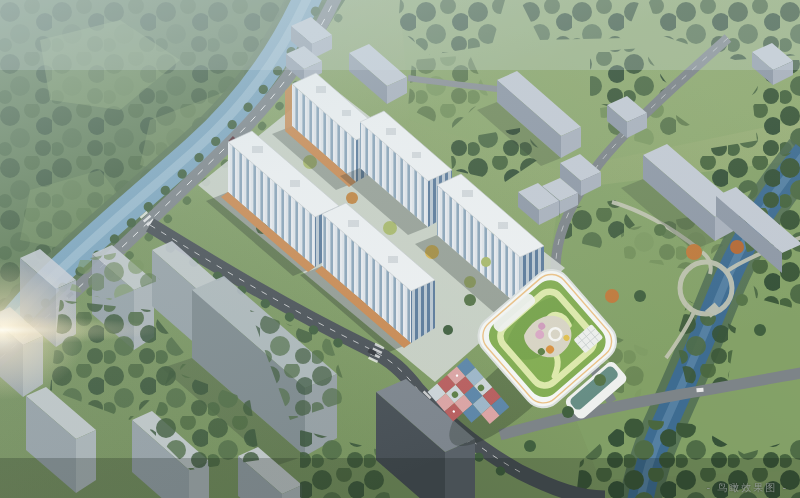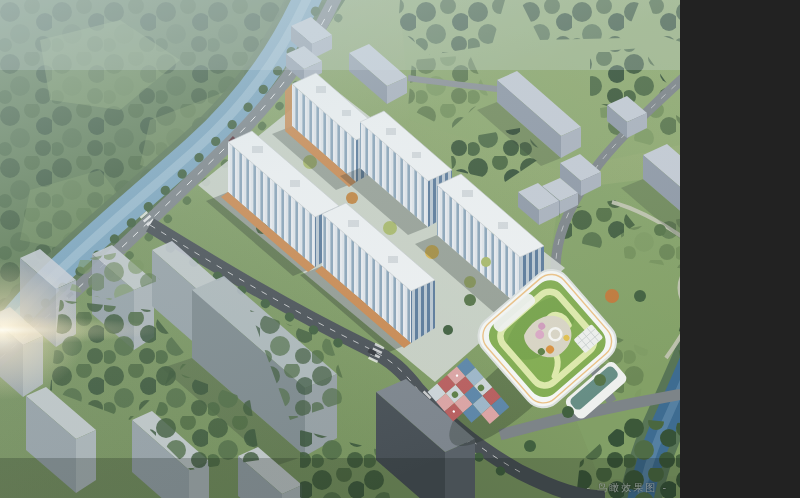--- a/index.html
+++ b/index.html
@@ -1,17 +1,17 @@
 <!DOCTYPE html>
 <html style="--land1: #7d9663; --land2: #93ab70; --forest: #5c7950; --river: #7aa3bc; --river2: #3e6c91; --road: #7d8488; --road2: #4a5156; --path: #c3c5b4; --roofW: #edf0f1; --facL: #dfe4e9; --facD: #bcc8d2; --winB: #5b82a4; --podium: #c98a52; --massT: #c3cad3; --massF: #8f99a6; --massE: #a9b1bc; --darkT: #7d858d; --darkF: #474f55; --kgRoof: #83ad52; --kgTrack: #dde9ab; --kgWhite: #f4f6f4; --playRed: #b85f5f; --playPink: #dba4a4; --playBlue: #5d86a8; --playBlueL: #9db6c8; --playGray: #ccd4d8; --treeD: #41603f; --treeM: #567448; --treeY: #a8b86a; --autumn: #bf7a3c; --text: #9aa19e;"><head>
 <meta charset="utf-8">
 <title>render</title>
 <style>
   html,body{margin:0;padding:0;background:#222;}
-  .stage{position:relative;width:680px;height:498px;overflow:hidden;
+  .stage{position:relative;width:800px;height:498px;overflow:hidden;
          font-family:"DejaVu Sans","Liberation Sans",sans-serif;
          background:var(--land1,#7d9663);}
   .stage svg{position:absolute;left:0;top:0;display:block;}
   .watermark{position:absolute;right:12px;bottom:3px;font-size:10px;
              letter-spacing:2px;color:var(--text,#9aa19e);opacity:.85;
              text-shadow:0 0 2px rgba(0,0,0,.6);}
 </style>
 </head>
 <body>
 

